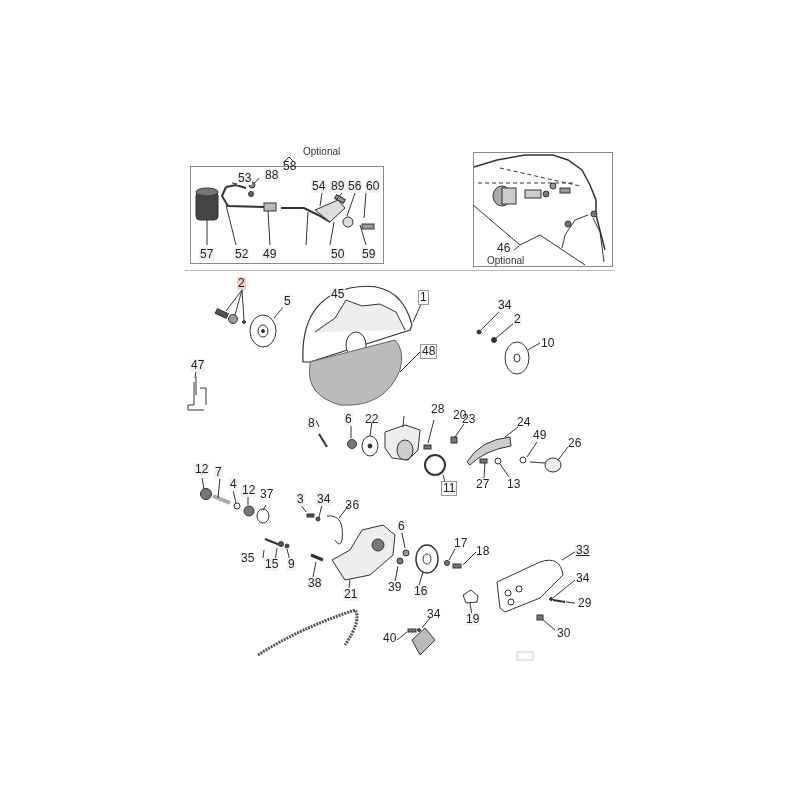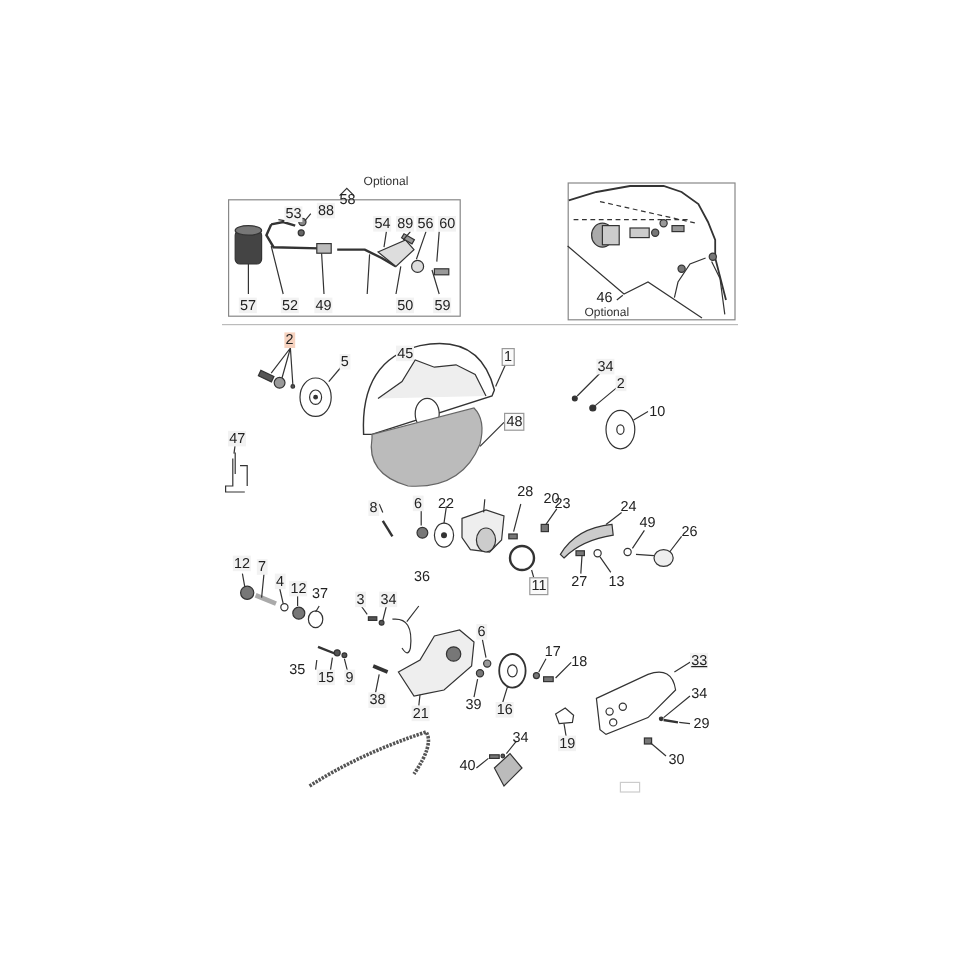--- a/index.html
+++ b/index.html
@@ -204,21 +204,21 @@
   <span class="lbl" style="left:506px;top:478px;background:none;">13</span>
 
   <span class="lbl" style="left:194px;top:463px;">12</span>
   <span class="lbl" style="left:214px;top:466px;">7</span>
   <span class="lbl" style="left:229px;top:478px;">4</span>
   <span class="lbl" style="left:241px;top:484px;">12</span>
   <span class="lbl" style="left:259px;top:488px;background:none;">37</span>
 
   <span class="lbl" style="left:296px;top:493px;">3</span>
   <span class="lbl" style="left:316px;top:493px;">34</span>
-  <span class="lbl" style="left:344px;top:474px;background:none;">36</span>
+  <span class="lbl" style="left:344px;top:500px;background:none;font-family:Liberation Mono, monospace;">36</span>
 
   <span class="lbl" style="left:240px;top:552px;background:none;">35</span>
   <span class="lbl" style="left:264px;top:558px;">15</span>
   <span class="lbl" style="left:287px;top:558px;">9</span>
   <span class="lbl" style="left:307px;top:577px;">38</span>
   <span class="lbl" style="left:343px;top:588px;">21</span>
 
   <span class="lbl" style="left:397px;top:520px;">6</span>
   <span class="lbl" style="left:387px;top:581px;background:none;">39</span>
   <span class="lbl" style="left:413px;top:585px;">16</span>

